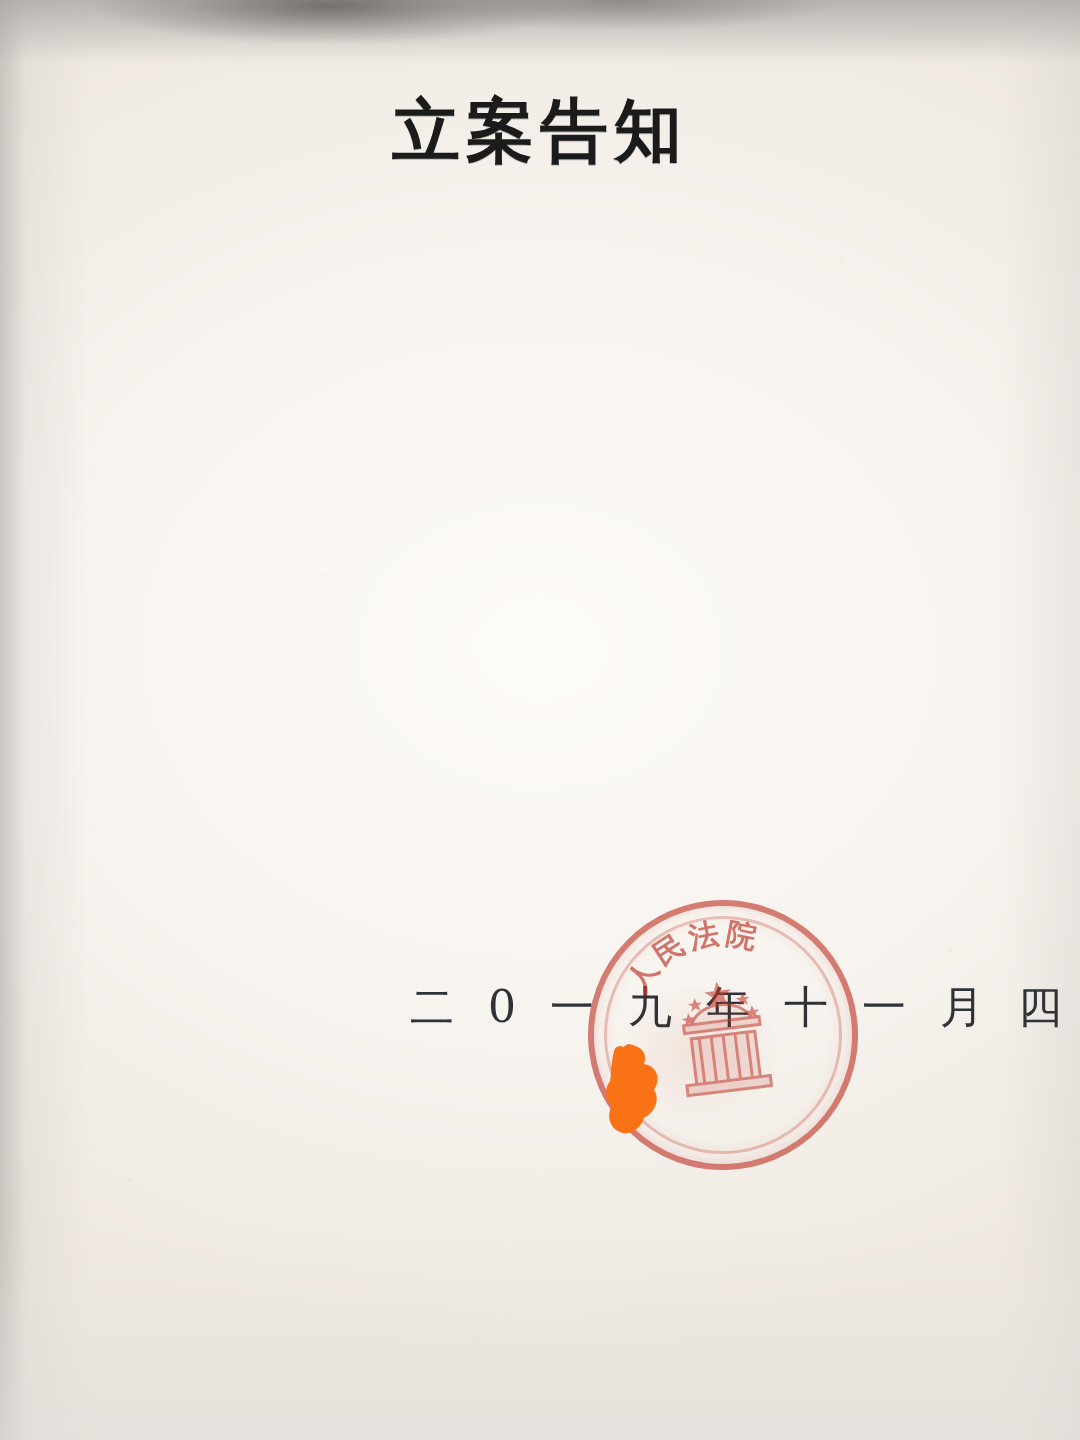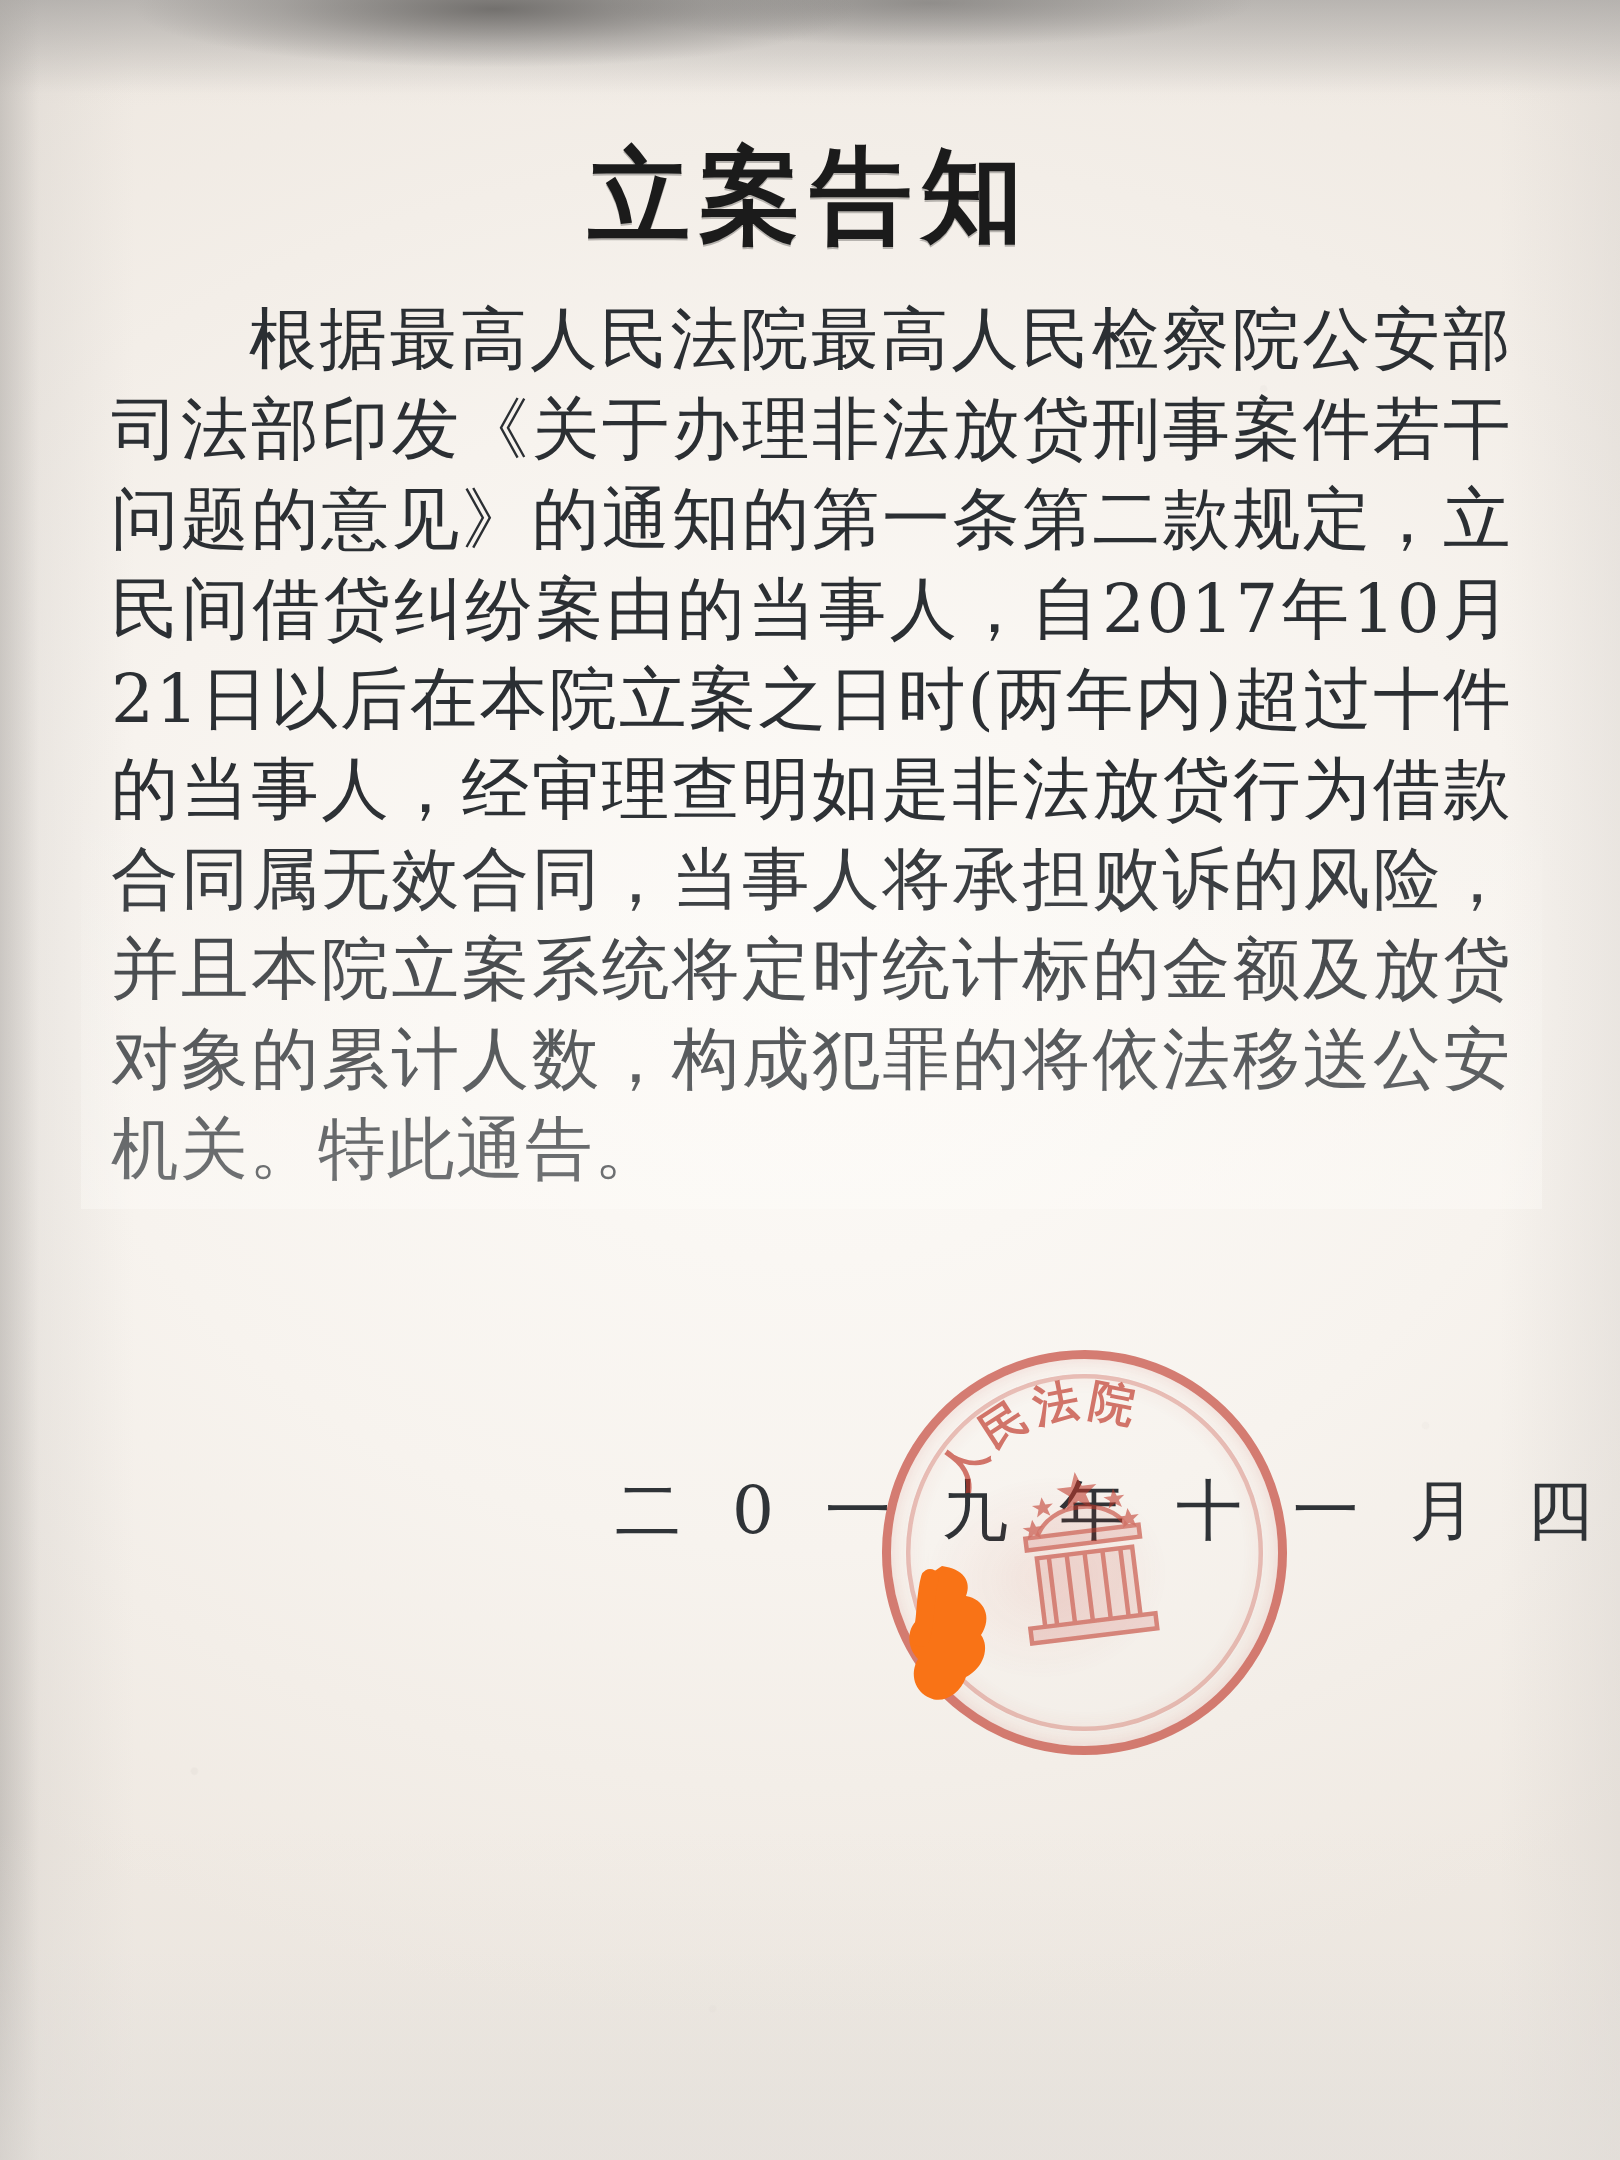--- a/index.html
+++ b/index.html
@@ -207,21 +207,20 @@
   <div class="paper-tint"></div>
   <div class="speckles"></div>
   <div class="top-shadow"></div>
   <div class="left-edge"></div>
   <div class="bottom-fade"></div>
 
   <div class="doc">
 
     <div class="doc-title">立案告知</div>
 
-    <div class="doc-body">根据最高人民法院最高人民检察院公安部司法部印发《关于办理非法放贷刑事案件若干问题的意见》的通知的第一条第二款规定，立民间借贷纠纷案由的当事人，自2017年10月21日以后在本院立案之日时(两年内)超过十件的当事人，经审理查明如是非法放贷行为借款合同属无效合同，当事人将承担败诉的风险，并且本院立案系统将定时统计标的金额及放贷对象的累计人数，构成犯罪的将依法移送公安机关。特此通告。</div>
 
     <div class="doc-date">二 0 一 九 年 十 一 月 四 日</div>
 
     <div class="seal">
       <div class="seal-ring"></div>
       <div class="seal-ring inner"></div>
       <div class="seal-text">
         <span class="seal-char" style="transform:rotate(-48deg)">人</span>
         <span class="seal-char" style="transform:rotate(-26deg)">民</span>
         <span class="seal-char" style="transform:rotate(-4deg)">法</span>

